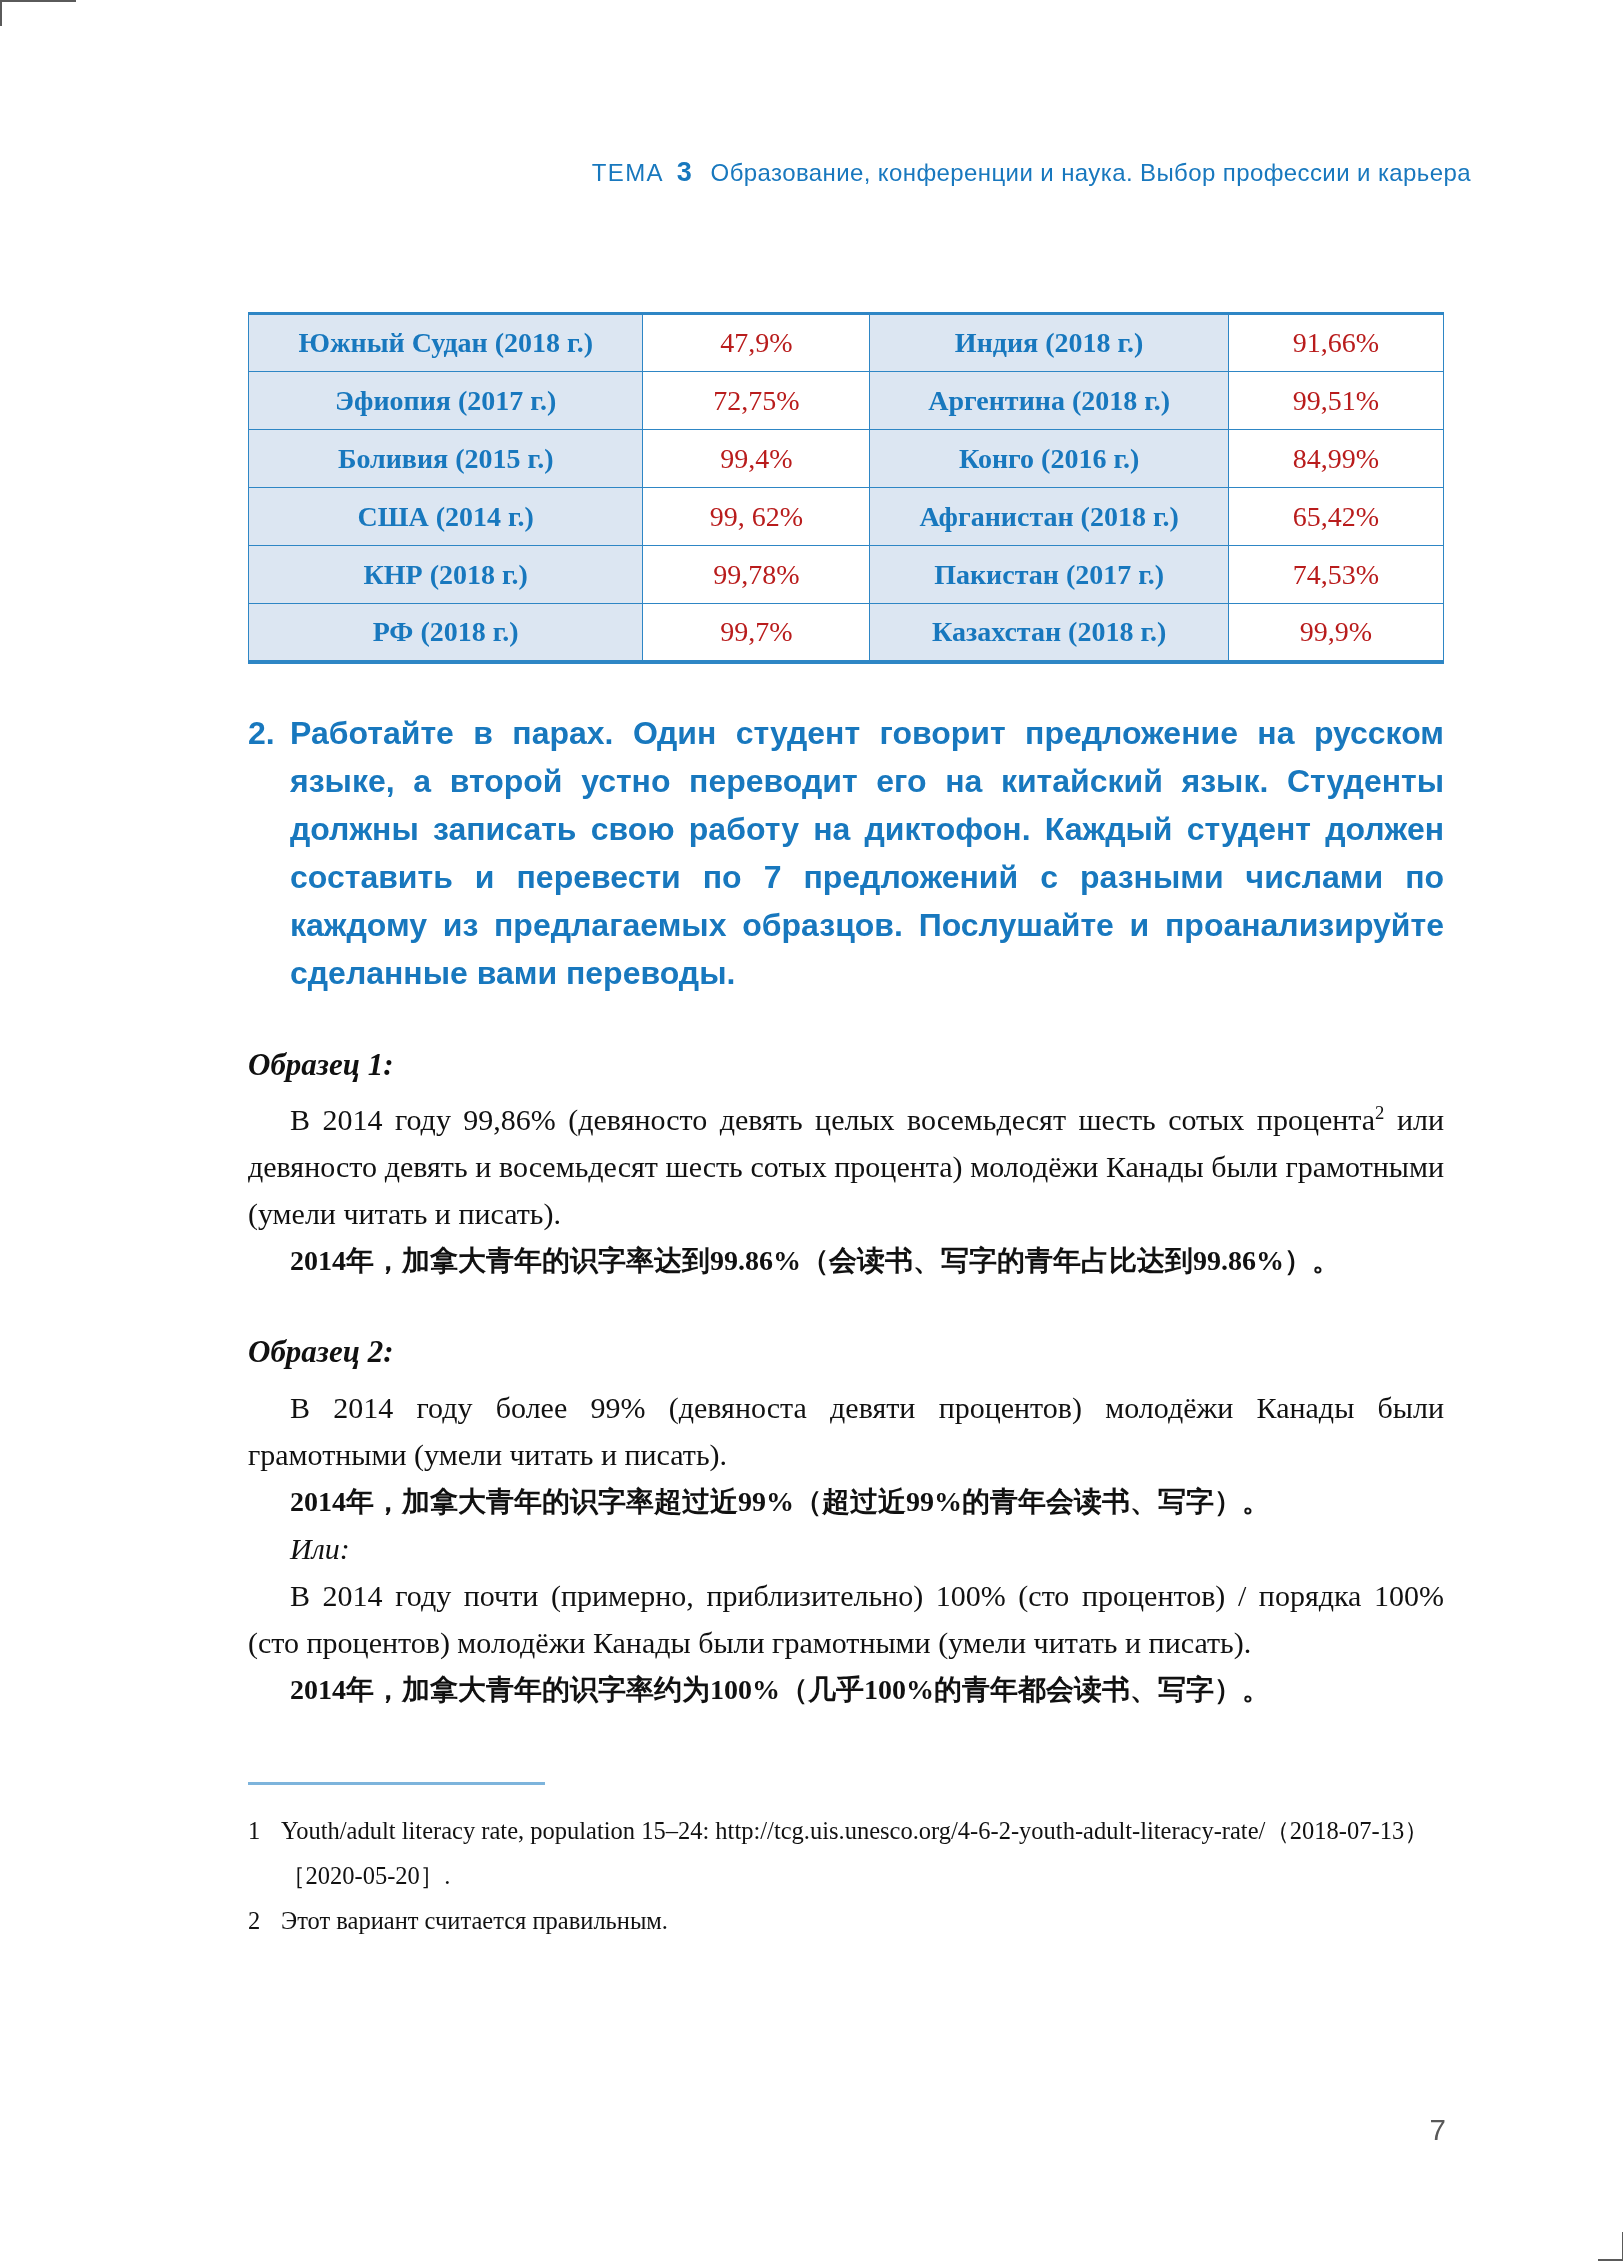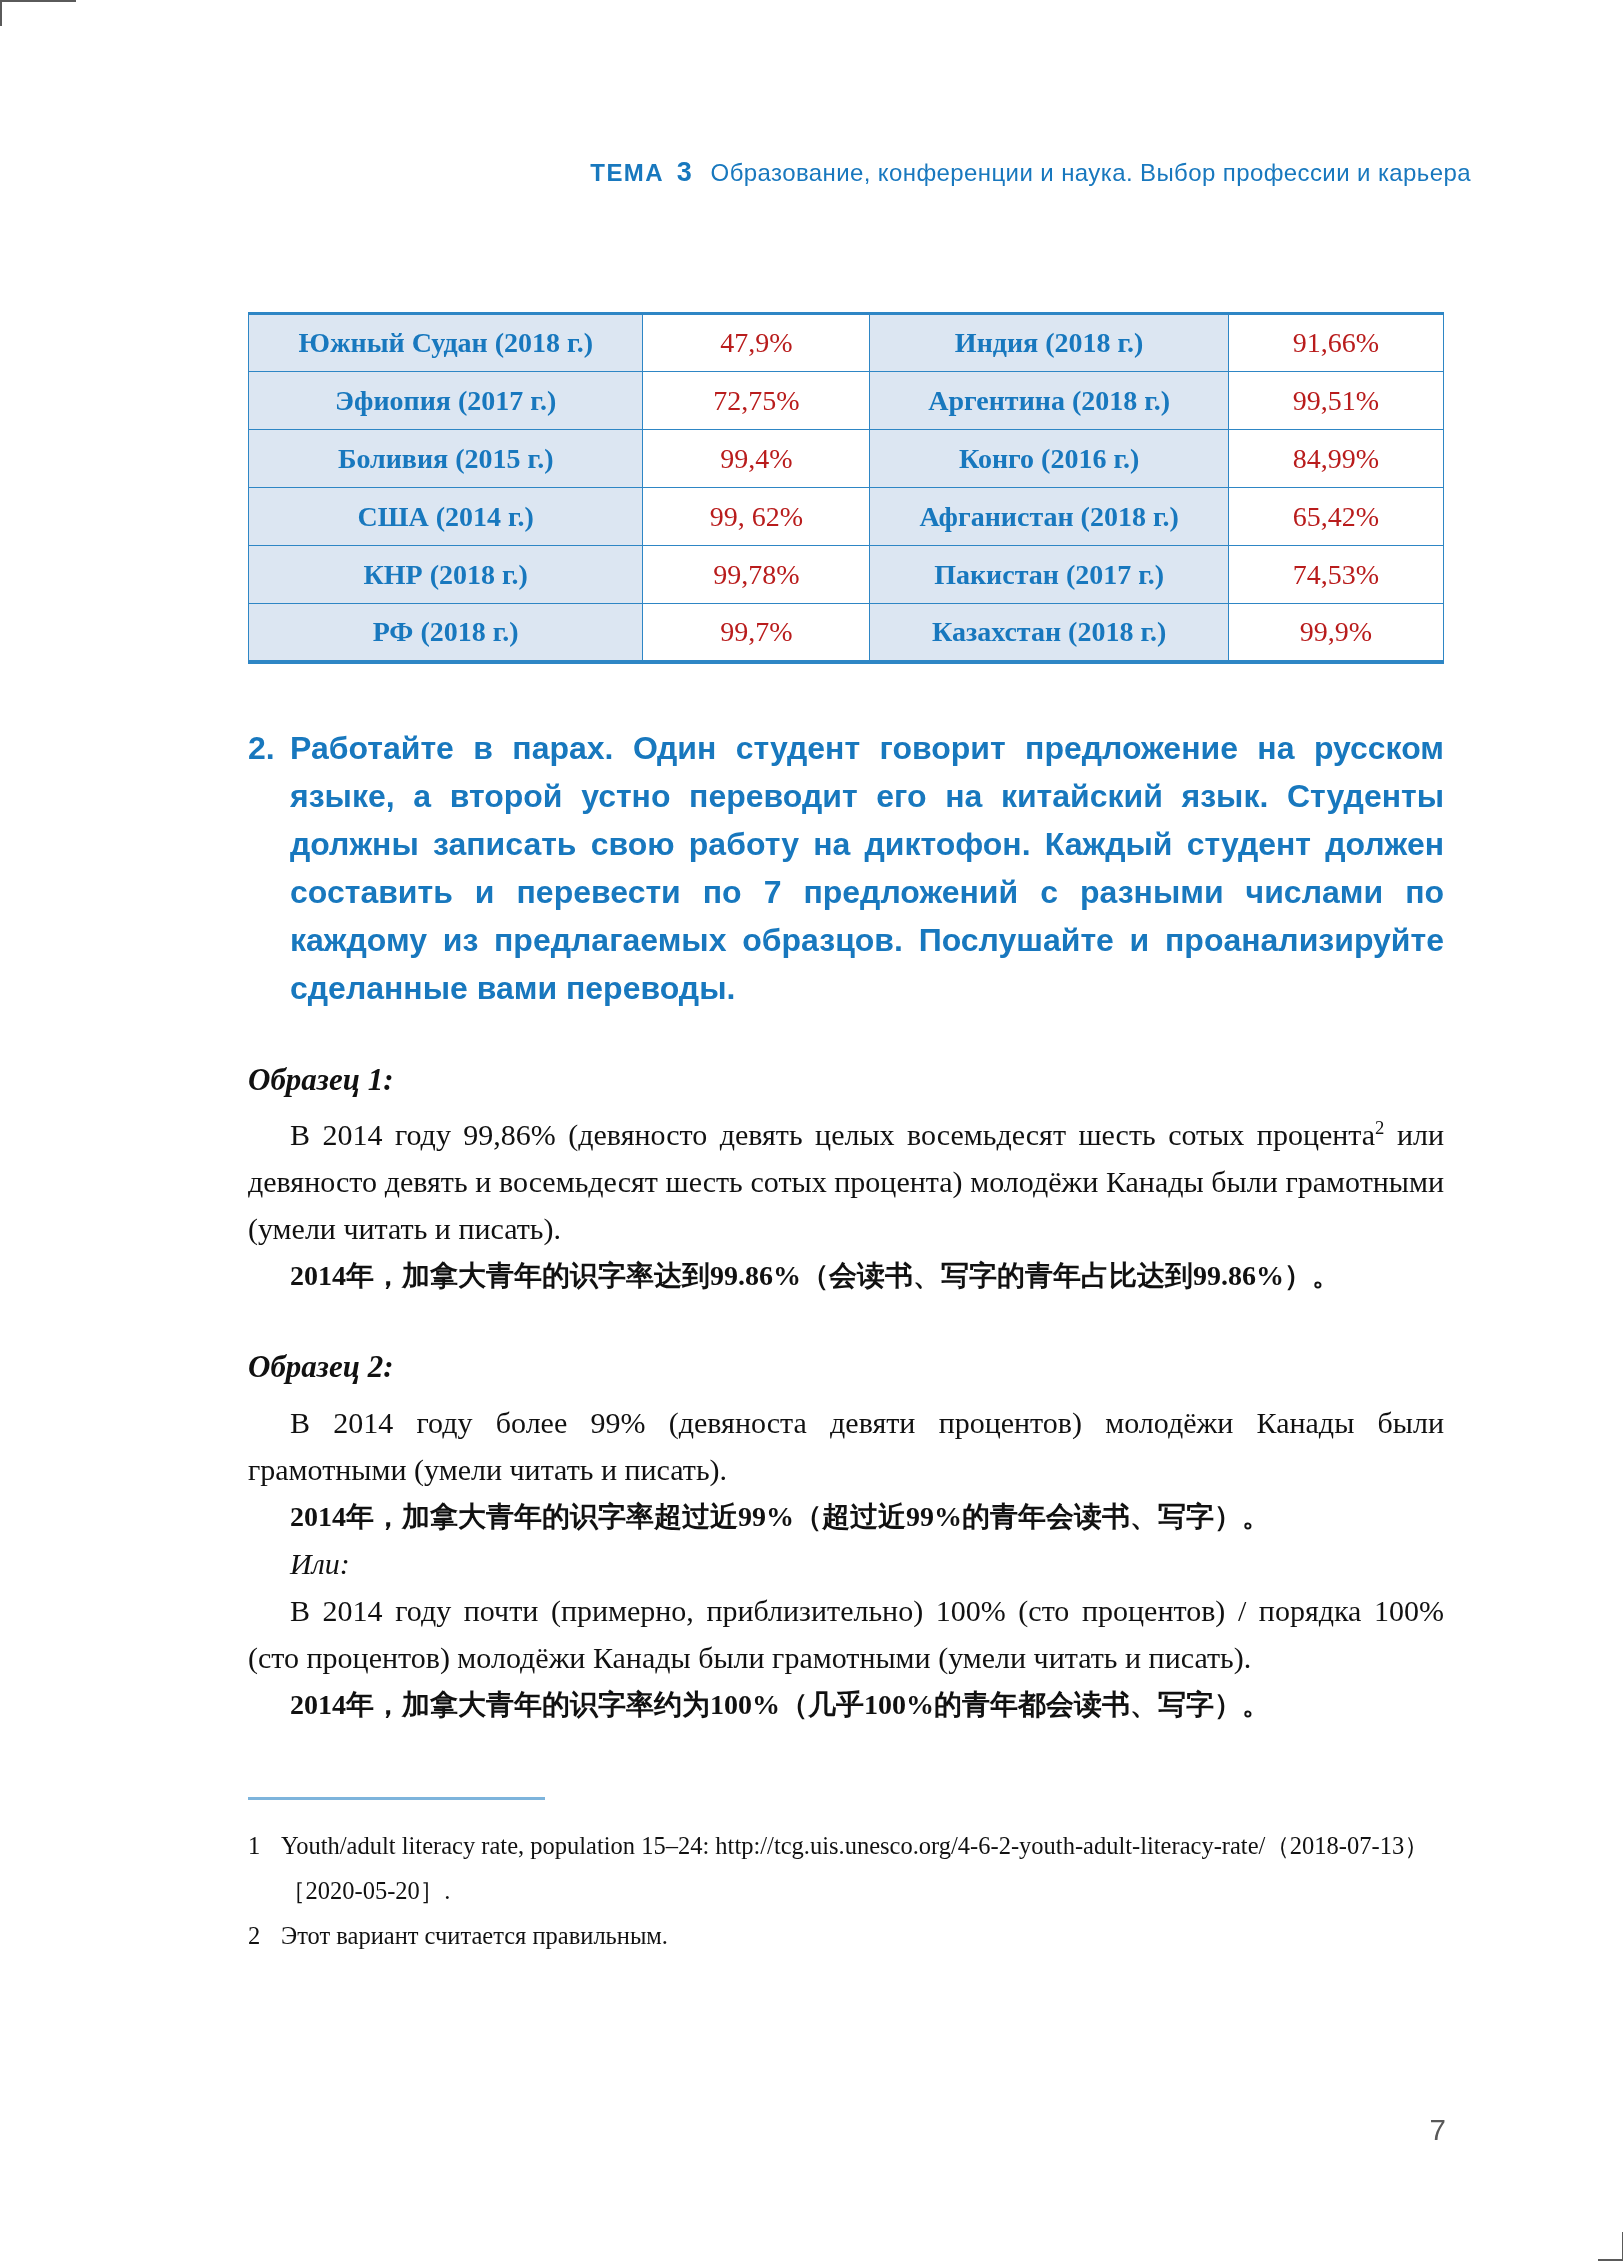--- a/index.html
+++ b/index.html
@@ -33,21 +33,21 @@
     border-right:2.9px solid var(--corner-gray);
   }
   
   .running-header{
     position:absolute;top:157px;right:153px;
     display:flex;align-items:baseline;gap:18.7px;
     font-family:"Liberation Sans", sans-serif;
     color:var(--accent-blue);
     white-space:nowrap;
   }
-  .tema-label{font-size:24px;letter-spacing:1.4px;font-weight:700;}
+  .tema-label{font-size:24px;letter-spacing:1.4px;font-weight:400;}
   .tema-number{font-size:27px;font-weight:700;margin-left:-5.8px;}
   .header-title{font-size:24px;font-weight:500;letter-spacing:0.4px;}
   
   .main{
     position:absolute;left:248px;top:275px;width:1196px;
   }
   .blue-instruction{
     font-family:"Liberation Sans", sans-serif;
     font-weight:700;
     font-size:32px;
@@ -80,21 +80,21 @@
     text-align:center;
     vertical-align:middle;
     font-size:28px;
   }
   td.country{
     background:var(--cell-bg);
     color:var(--accent-blue);
     font-weight:700;
   }
   td.value{background:#ffffff;color:#b91c1c;}
-  .task2{margin-top:60px;}
+  .task2{margin-top:45px;}
   
   .sample-heading{
     margin-top:45px;
     font-size:31px;
     font-weight:700;
     font-style:italic;
     line-height:46px;
   }
   .body-par{
     font-size:30px;

